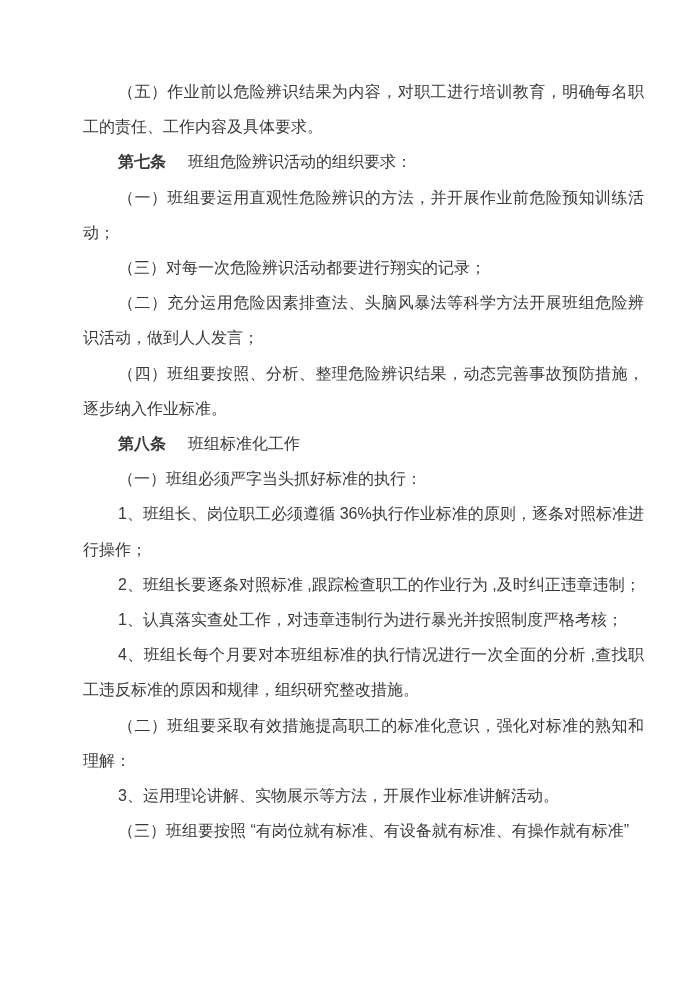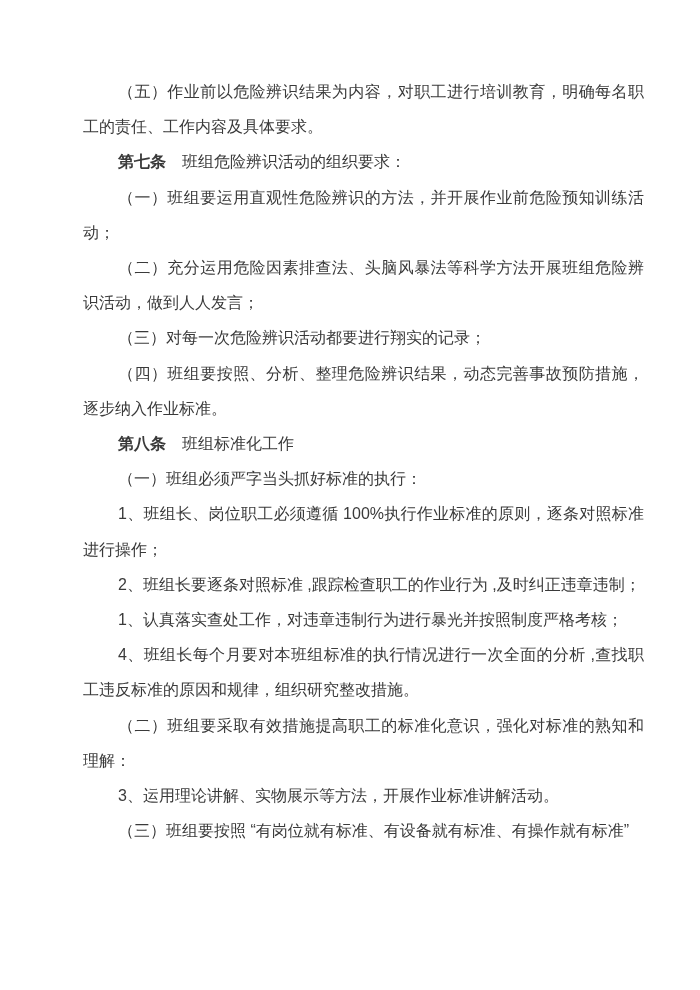--- a/index.html
+++ b/index.html
@@ -29,46 +29,46 @@
     padding: 0;
     font-size: 16px;
     line-height: 35.2px;
     text-align: justify;
     text-indent: 35px;
     letter-spacing: 0;
     word-break: break-all;
   }
   p.para .term {
     font-weight: bold;
-    margin-right: 16px;
+    margin-right: 22px;
   }
 </style>
 </head>
 <body>
 
 <div class="page">
   <div class="content">
 
     <p class="para">（五）作业前以危险辨识结果为内容，对职工进行培训教育，明确每名职工的责任、工作内容及具体要求。</p>
 
     <p class="para"><span class="term">第七条</span><span>班组危险辨识活动的组织要求：</span></p>
 
     <p class="para">（一）班组要运用直观性危险辨识的方法，并开展作业前危险预知训练活动；</p>
 
+    <p class="para">（三）对每一次危险辨识活动都要进行翔实的记录；</p>
+
     <p class="para">（二）充分运用危险因素排查法、头脑风暴法等科学方法开展班组危险辨识活动，做到人人发言；</p>
-
-    <p class="para">（三）对每一次危险辨识活动都要进行翔实的记录；</p>
 
     <p class="para">（四）班组要按照、分析、整理危险辨识结果，动态完善事故预防措施，逐步纳入作业标准。</p>
 
     <p class="para"><span class="term">第八条</span><span>班组标准化工作</span></p>
 
     <p class="para">（一）班组必须严字当头抓好标准的执行：</p>
 
-    <p class="para">1、班组长、岗位职工必须遵循 100%执行作业标准的原则，逐条对照标准进行操作；</p>
+    <p class="para">1、班组长、岗位职工必须遵循 36%执行作业标准的原则，逐条对照标准进行操作；</p>
 
     <p class="para">2、班组长要逐条对照标准 ,跟踪检查职工的作业行为 ,及时纠正违章违制；</p>
 
     <p class="para">1、认真落实查处工作，对违章违制行为进行暴光并按照制度严格考核；</p>
 
     <p class="para">4、班组长每个月要对本班组标准的执行情况进行一次全面的分析 ,查找职工违反标准的原因和规律，组织研究整改措施。</p>
 
     <p class="para">（二）班组要采取有效措施提高职工的标准化意识，强化对标准的熟知和理解：</p>
 
 

